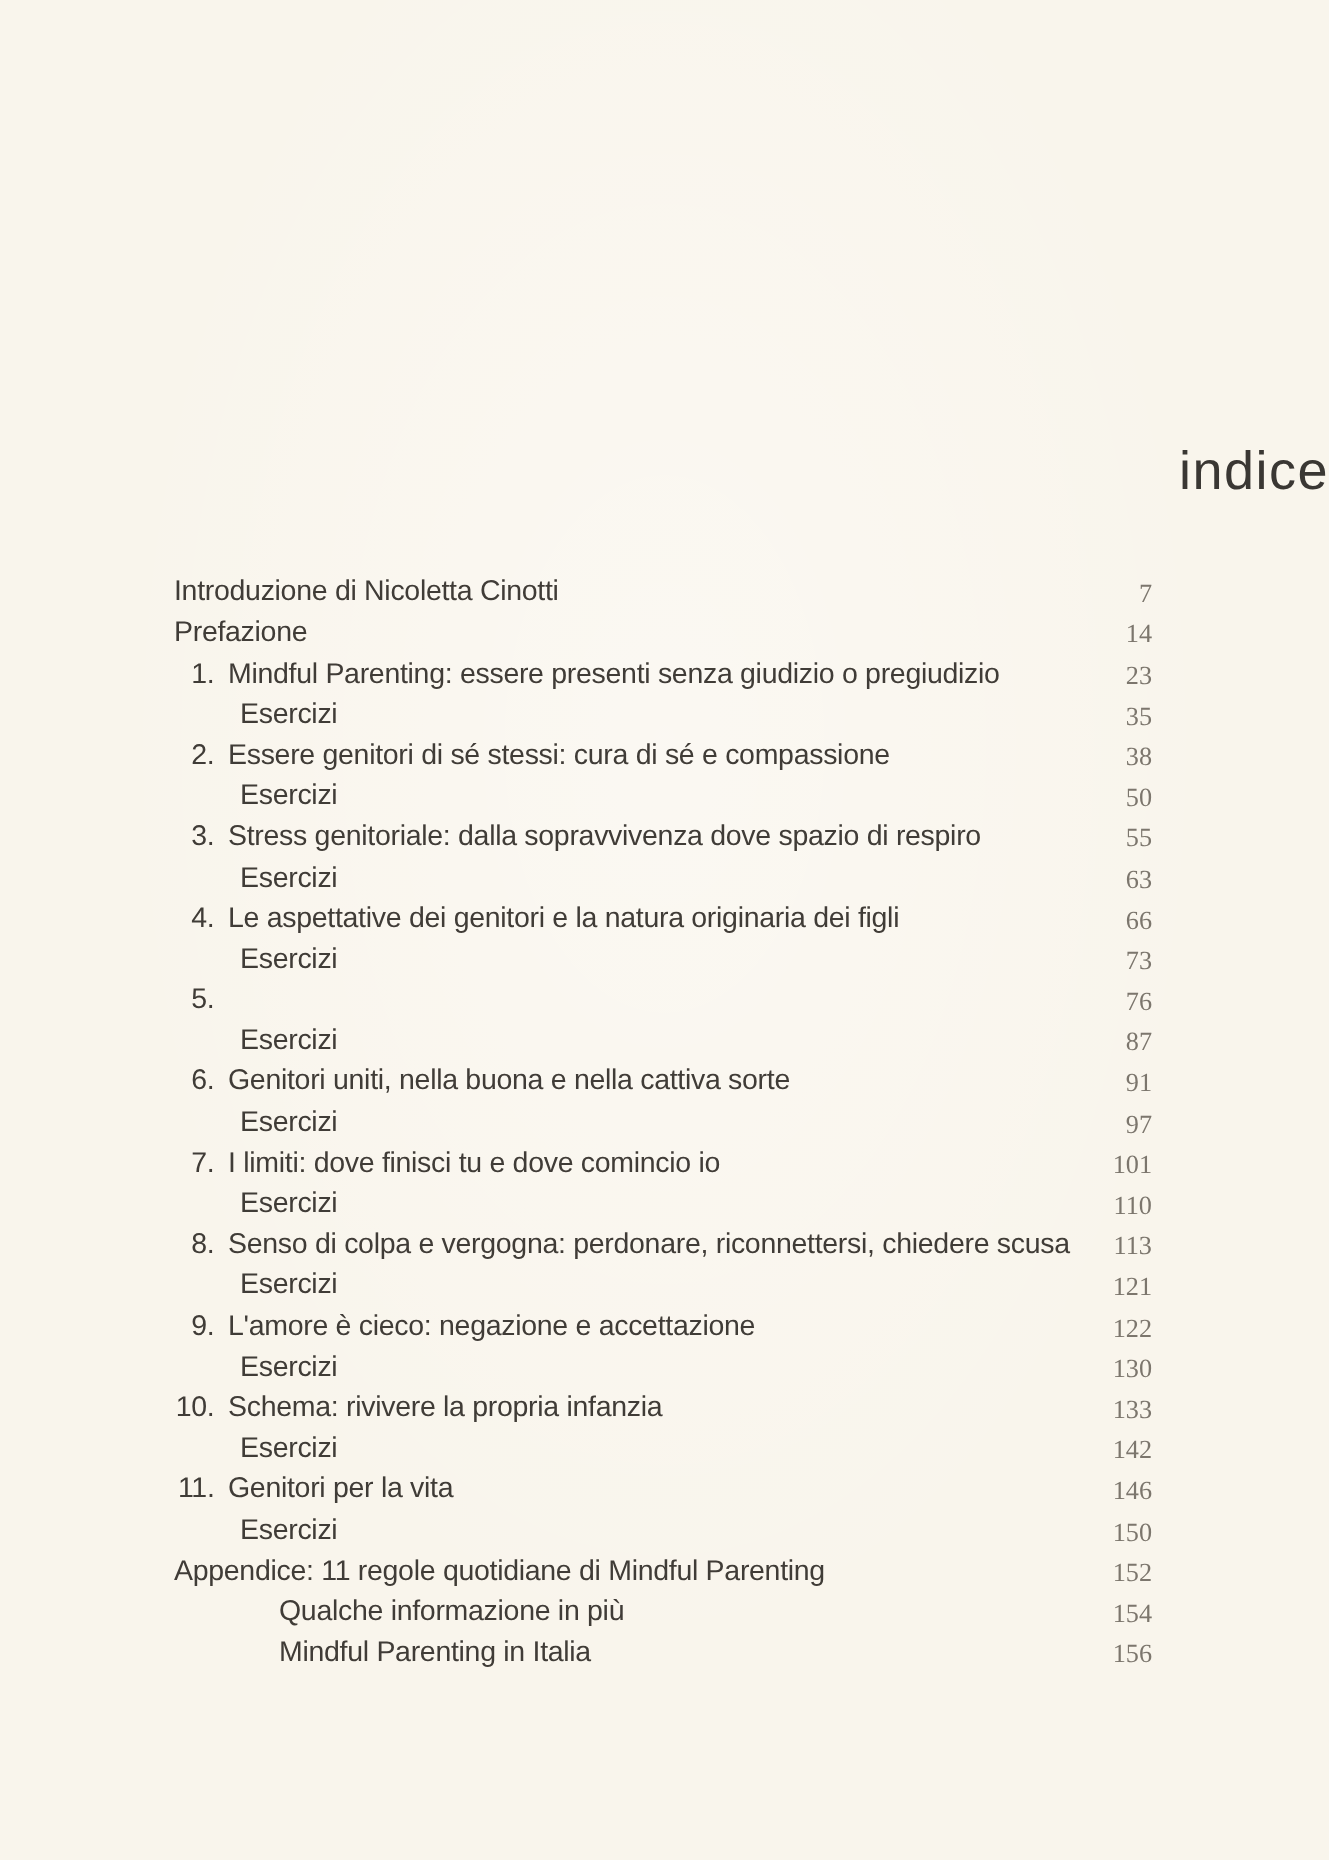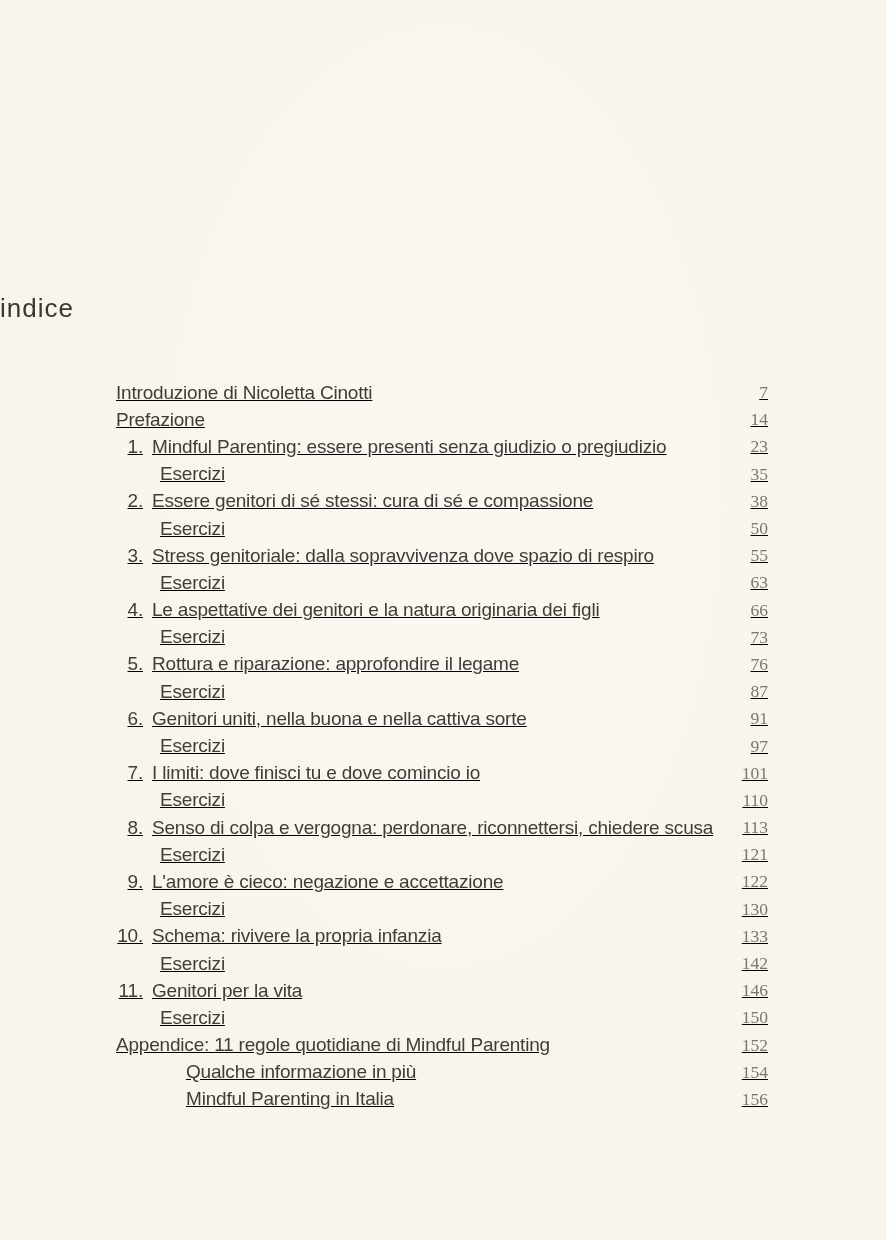--- a/index.html
+++ b/index.html
@@ -17,38 +17,37 @@
       #f9f5ec;
     overflow: hidden;
     font-family: "Liberation Sans", "DejaVu Sans", sans-serif;
   }
   .doc-title {
     position: absolute;
     top: 293px;
     left: 0;
     width: 100%;
     margin: 0;
-    text-align: left;
-    font-size: 26px;
+    text-align: right;
+    font-size: 36px;
     font-weight: 300;
     letter-spacing: 1px;
     color: #3a3733;
   }
   .toc {
     position: absolute;
     left: 116px;
     top: 379px;
     width: 652px;
   }
   .row {
     display: flex;
-    align-items: center;
+    align-items: flex-end;
     height: 27.2px;
     white-space: nowrap;
-    text-decoration: underline;
   }
   .num {
     flex: 0 0 27px;
     margin-right: 9px;
     text-align: right;
     font-size: 19px;
     font-weight: 300;
     letter-spacing: -0.2px;
     color: #403c37;
   }
@@ -115,21 +114,20 @@
         <span class="num">4.</span>
         <span class="label">Le aspettative dei genitori e la natura originaria dei figli</span>
         <span class="pagenum">66</span>
       </div>
       <div class="row sub">
         <span class="label">Esercizi</span>
         <span class="pagenum">73</span>
       </div>
       <div class="row chapter">
         <span class="num">5.</span>
-        <span class="label">Rottura e riparazione: approfondire il legame</span>
         <span class="pagenum">76</span>
       </div>
       <div class="row sub">
         <span class="label">Esercizi</span>
         <span class="pagenum">87</span>
       </div>
       <div class="row chapter">
         <span class="num">6.</span>
         <span class="label">Genitori uniti, nella buona e nella cattiva sorte</span>
         <span class="pagenum">91</span>

